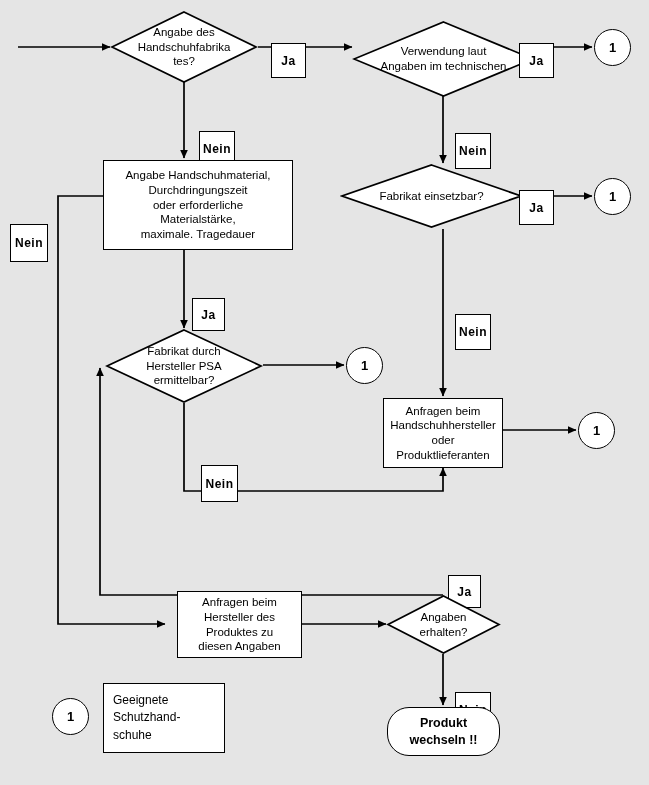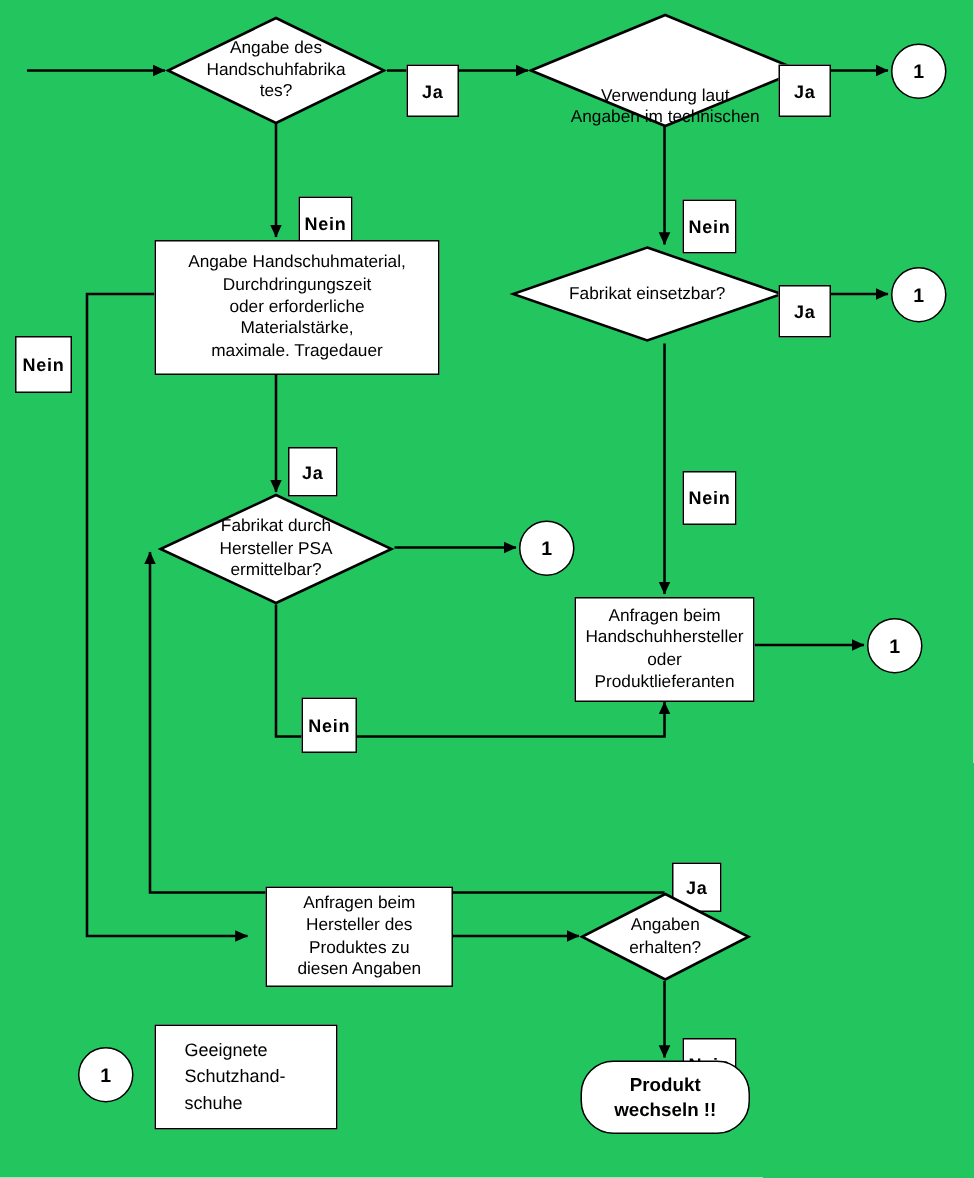--- a/index.html
+++ b/index.html
@@ -7,21 +7,21 @@
     padding: 0;
     background: #ffffff;
   }
   body {
     font-family: "Liberation Sans", sans-serif;
   }
   #canvas {
     position: relative;
     width: 649px;
     height: 785px;
-    background: #22c55e;
+    background: #e5e5e5;
     overflow: hidden;
   }
   #wires {
     position: absolute;
     left: 0;
     top: 0;
     width: 649px;
     height: 785px;
   }
   .node {
@@ -84,21 +84,21 @@
     width: 100%;
     text-align: center;
   }
   .legend-box {
     border: 1.6px solid #000;
     background: #fff;
     font-size: 12px;
     line-height: 1.42;
     text-align: left;
     justify-content: flex-start;
-    padding-left: 19px;
+    padding-left: 9px;
   }
 </style>
 </head>
 <body>
 
 <div id="canvas">
 
   <svg id="wires" viewBox="0 0 649 785" xmlns="http://www.w3.org/2000/svg">
     <defs>
       <marker id="ah" markerWidth="9" markerHeight="9" refX="8.2" refY="4.5" orient="auto" markerUnits="userSpaceOnUse">
@@ -145,21 +145,21 @@
     </svg>
     <div class="dtext">
       <div>Angabe des</div>
       <div>Handschuhfabrika</div>
       <div>tes?</div>
     </div>
   </div>
 
   <div class="node lbl" style="left:271px; top:10px; width:35px; height:35px;">Ja</div>
 
-  <div class="node diamond" style="left:352px; top:8px; width:183px; height:78px;align-items:flex-end;">
+  <div class="node diamond" style="left:352px; top:20px; width:183px; height:78px;">
     <svg width="183" height="78" viewBox="0 0 183 78">
       <polygon points="91.5,2 181,39 91.5,76 2,39" fill="#fff" stroke="#000" stroke-width="1.7"></polygon>
     </svg>
     <div class="dtext">
       <div>Verwendung laut</div>
       <div>Angaben im technischen</div>
     </div>
   </div>
 
   <div class="node lbl" style="left:519px; top:10px; width:35px; height:35px;">Ja</div>

